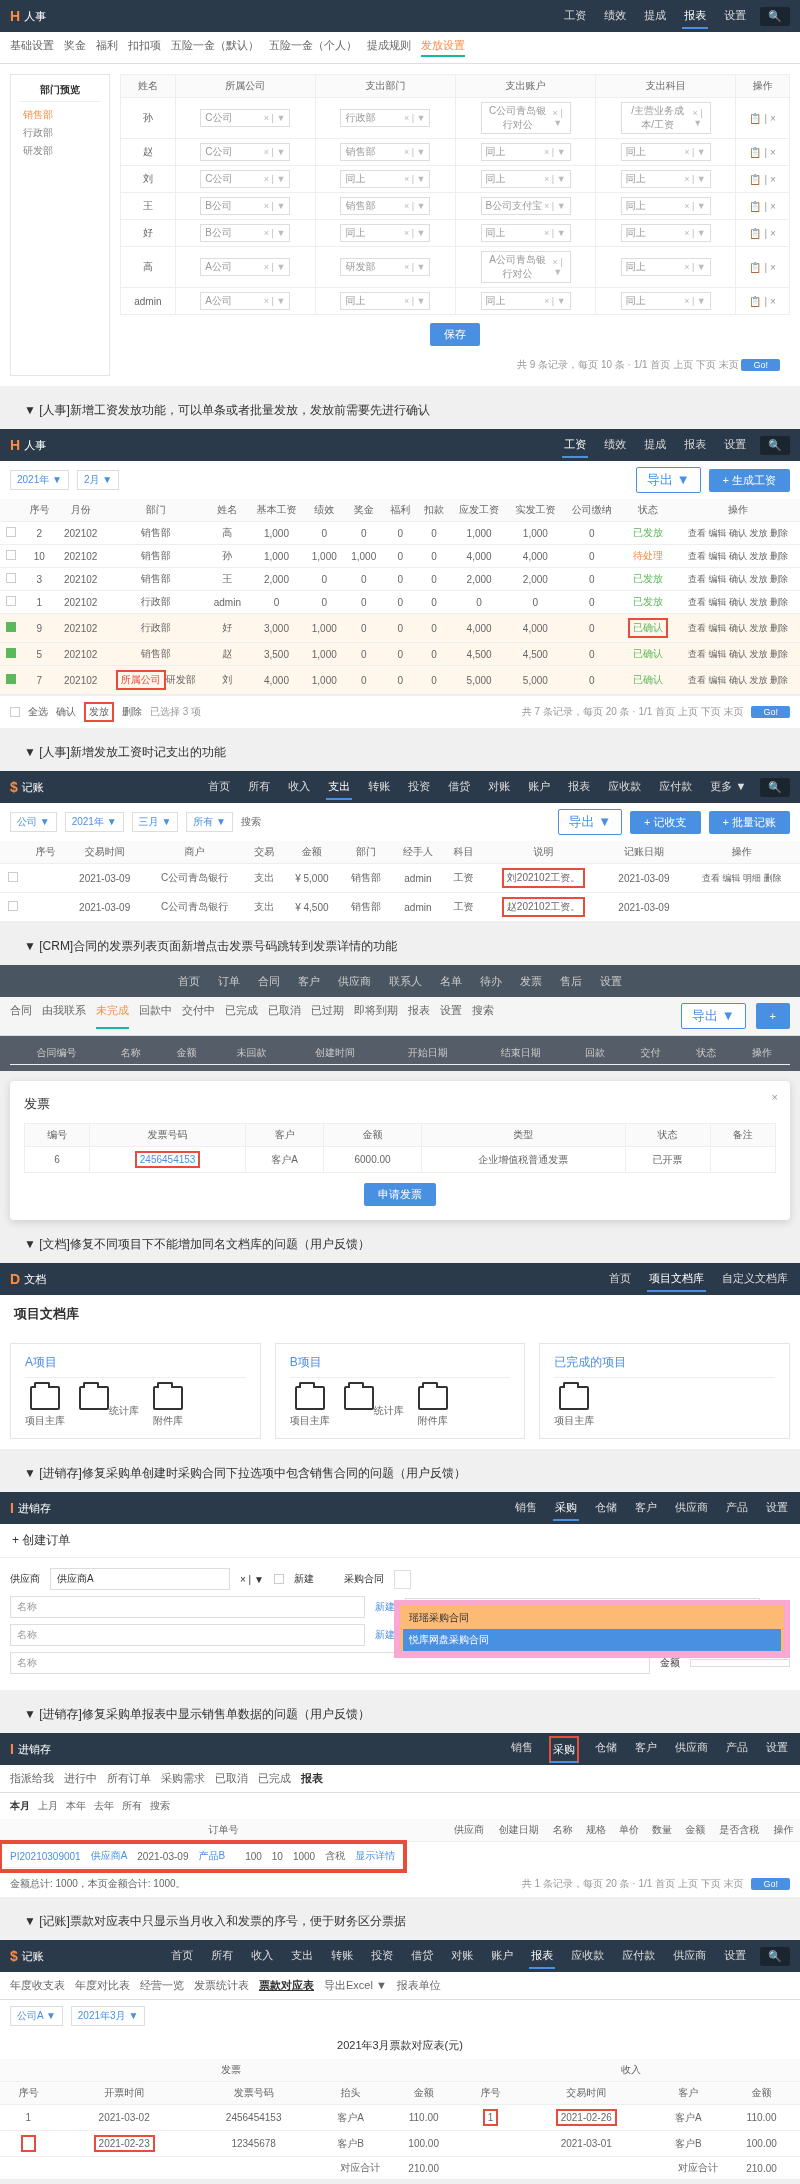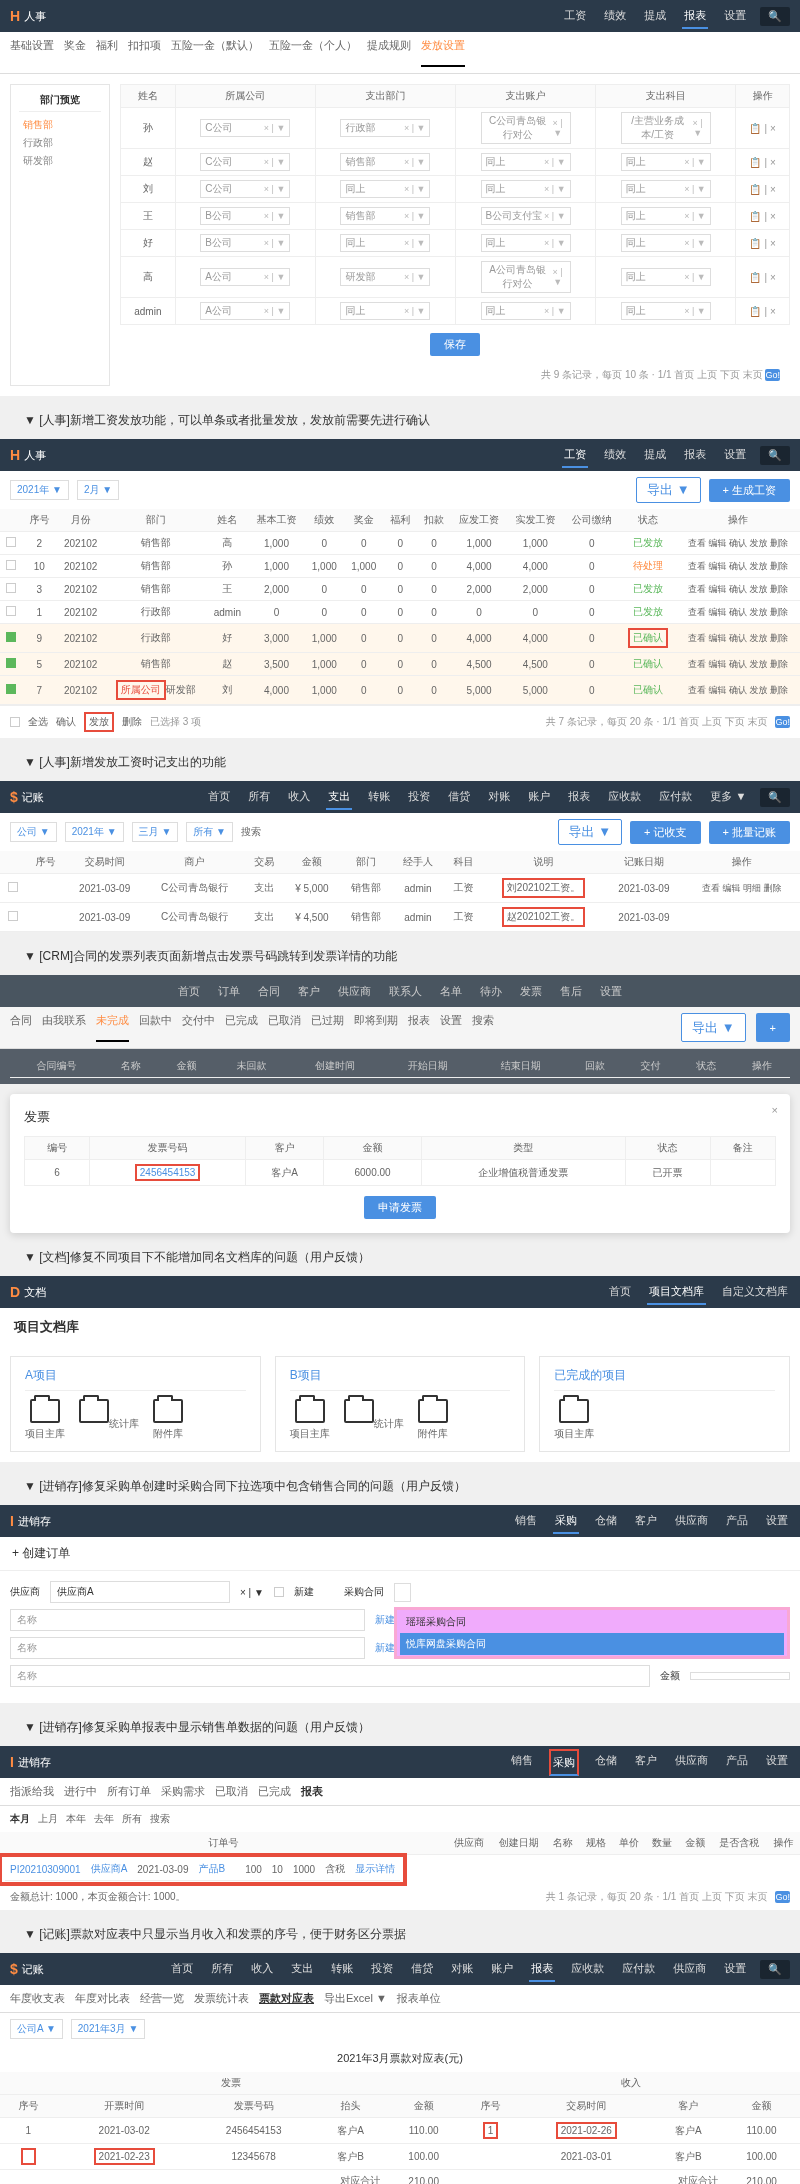--- a/index.html
+++ b/index.html
@@ -8,35 +8,35 @@
 .caption{font-size:12px;color:#333;padding:4px 8px;margin:6px 16px}
 .topbar{background:#2b3a4a;color:#ddd;display:flex;align-items:center;height:32px;padding:0 10px;font-size:11px}
 .topbar .logo{color:#ff8c42;font-weight:bold;margin-right:4px;font-size:14px}
 .topbar .brand{color:#fff;margin-right:20px}
 .topbar .nav{display:flex;gap:14px;margin-left:auto}
 .topbar .nav span{cursor:pointer;padding:4px 2px}
 .topbar .nav span.active{color:#fff;border-bottom:2px solid #4a90e2}
 .topbar .search-btn{margin-left:12px;background:#1a2530;padding:3px 8px;border-radius:2px}
 .subbar{background:#fff;border-bottom:1px solid #ddd;padding:6px 10px;display:flex;gap:10px;font-size:11px;color:#666}
 .subbar span{cursor:pointer}
-.subbar span.active{color:#ff8c42;border-bottom:2px solid #000000;padding-bottom:12px}
+.subbar span.active{color:#ff8c42;border-bottom:2px solid #14b8a6;padding-bottom:2px}
 .panel{background:#fff;padding:10px;display:flex;gap:10px}
 .sidebar-box{border:1px solid #e5e5e5;padding:8px;width:100px;font-size:10px}
 .sidebar-box .title{font-weight:bold;text-align:center;border-bottom:1px solid #eee;padding-bottom:4px;margin-bottom:4px}
 .sidebar-box .item{padding:2px 4px;color:#888}
 .sidebar-box .item.active{color:#ff8c42}
 .tbl{width:100%;border-collapse:collapse;font-size:10px}
 .tbl th,.tbl td{border:1px solid #eee;padding:4px 6px;text-align:center;color:#666}
 .tbl th{background:#fafafa;font-weight:normal}
 .input-cell{display:inline-flex;align-items:center;border:1px solid #ddd;padding:1px 4px;width:90px;font-size:10px;color:#999;justify-content:space-between}
 .input-cell .x{color:#bbb;font-size:9px}
 .btn-blue{background:#4a90e2;color:#fff;border:none;padding:4px 14px;border-radius:2px;font-size:11px;cursor:pointer}
 .btn-border{border:1px solid #4a90e2;color:#4a90e2;background:#fff;padding:3px 10px;font-size:13px;border-radius:2px}
 .footer-line{font-size:10px;color:#999;text-align:right;padding:4px 10px}
-.go-btn{background:#4a90e2;color:#fff;padding:1px 0;border-radius:2px;font-size:9px}
+.go-btn{background:#4a90e2;color:#fff;padding:1px 12px;border-radius:2px;font-size:9px}
 .filter-bar{background:#fff;padding:6px 10px;display:flex;align-items:center;gap:8px;font-size:10px;color:#666}
 .dropdown{border:1px solid #ddd;padding:2px 6px;color:#4a90e2;font-size:10px;display:inline-flex;align-items:center;gap:2px}
 .salary-tbl{width:100%;border-collapse:collapse;font-size:10px;background:#fff}
 .salary-tbl th,.salary-tbl td{border-bottom:1px solid #eee;padding:4px 5px;text-align:center;color:#666}
 .salary-tbl th{background:#fafafa;font-weight:normal}
 .salary-tbl tr.highlight td{background:#fff7ec}
 .chk{width:10px;height:10px;border:1px solid #ccc;display:inline-block}
 .chk.on{background:#5cb85c;border-color:#5cb85c}
 .status-green{color:#5cb85c}
 .status-orange{color:#ff8c42}
@@ -49,21 +49,21 @@
 .doc-card .title{color:#4a90e2;font-size:12px;margin-bottom:8px;border-bottom:1px solid #eee;padding-bottom:6px}
 .doc-items{display:flex;gap:14px}
 .doc-item{text-align:center;font-size:10px;color:#666}
 .folder-icon{width:30px;height:24px;border:2px solid #333;border-radius:2px;margin:0 auto 4px;position:relative}
 .folder-icon:before{content:"";position:absolute;width:12px;height:4px;background:#fff;border:2px solid #333;border-bottom:none;top:-6px;left:2px;border-radius:2px 2px 0 0}
 .dark-grid{background:#495560;color:#ccc}
 .po-form{background:#fff;padding:10px}
 .po-row{display:flex;gap:10px;margin-bottom:6px;align-items:center;font-size:10px}
 .po-input{border:1px solid #ddd;padding:3px 6px;flex:1;font-size:10px;color:#999}
 .po-dropdown{position:relative;flex:1}
-.po-menu{position:absolute;top:24px;left:0;right:0;background:#f0abfc;border:3px solid #f9a8d4;z-index:10}
+.po-menu{position:absolute;top:30px;left:0;right:0;background:#fdba74;border:6px solid #f9a8d4;z-index:10}
 .po-menu div{padding:4px 6px;font-size:10px}
 .po-menu div.sel{background:#4a90e2;color:#fff}
 .gray{color:#999}
 .logo-s{color:#f5c842}
 .logo-d{color:#4a90e2}
 .logo-i{color:#ccc}
 </style>
 </head>
 <body>
 

